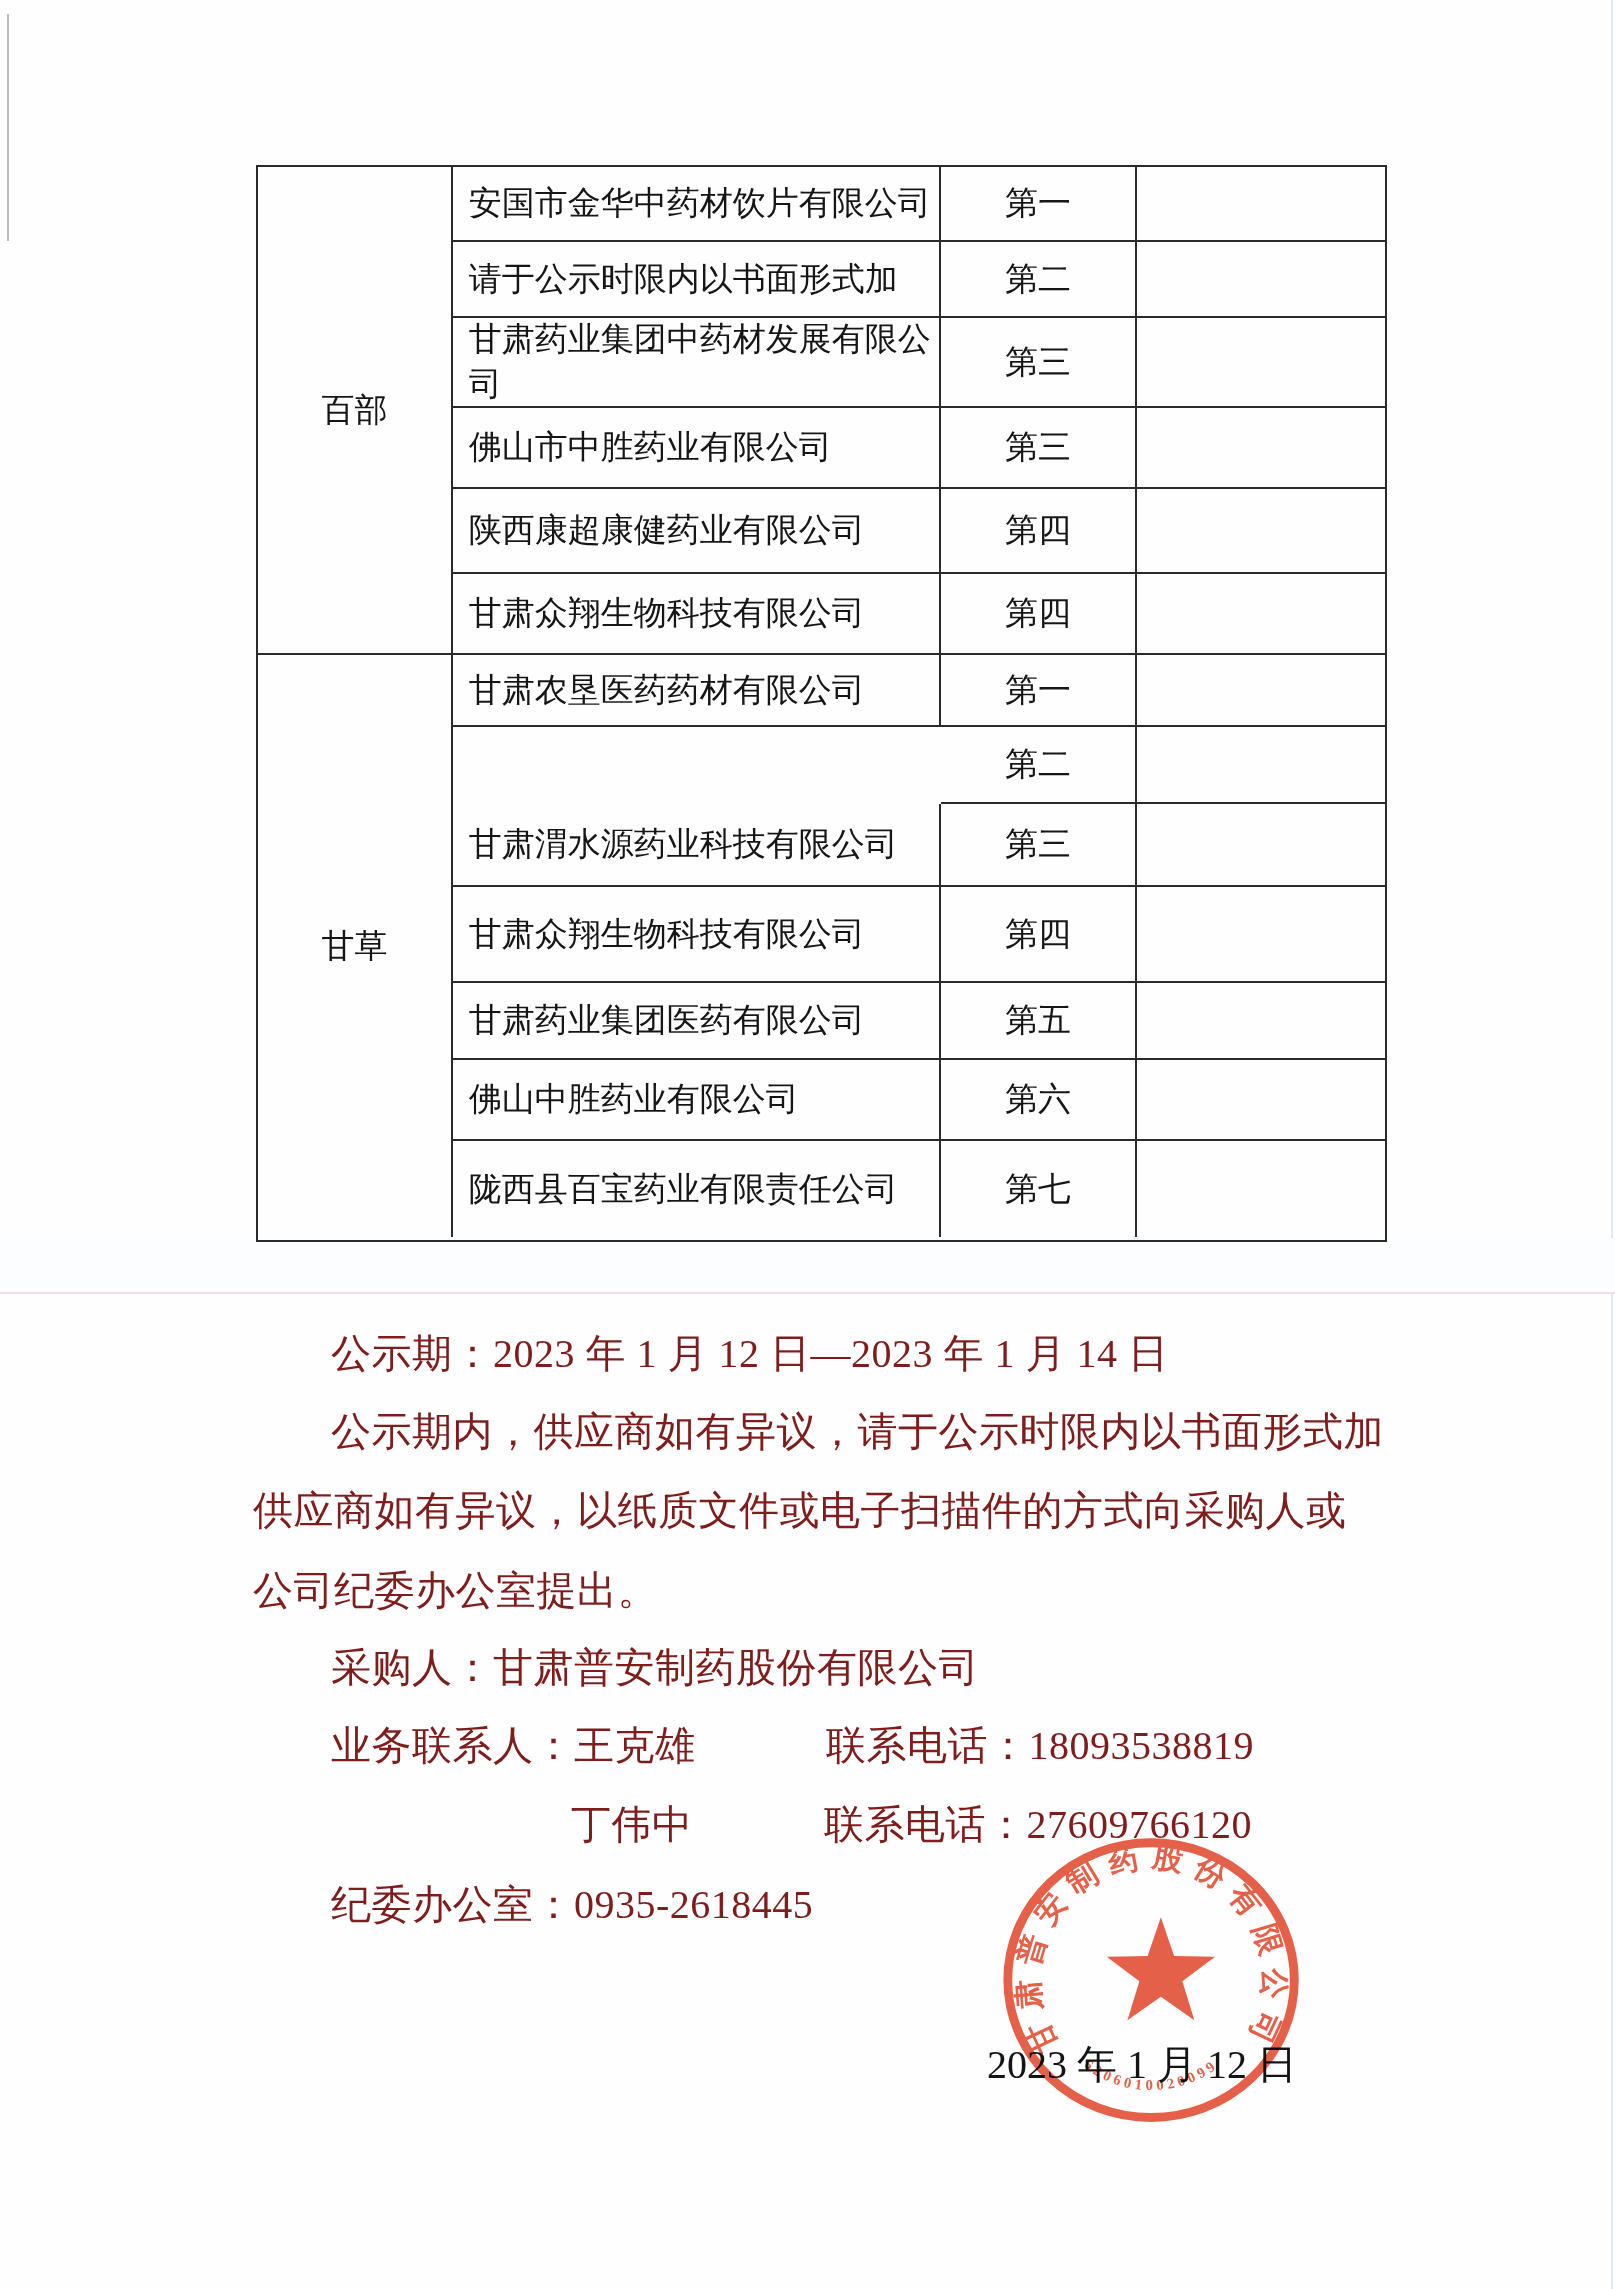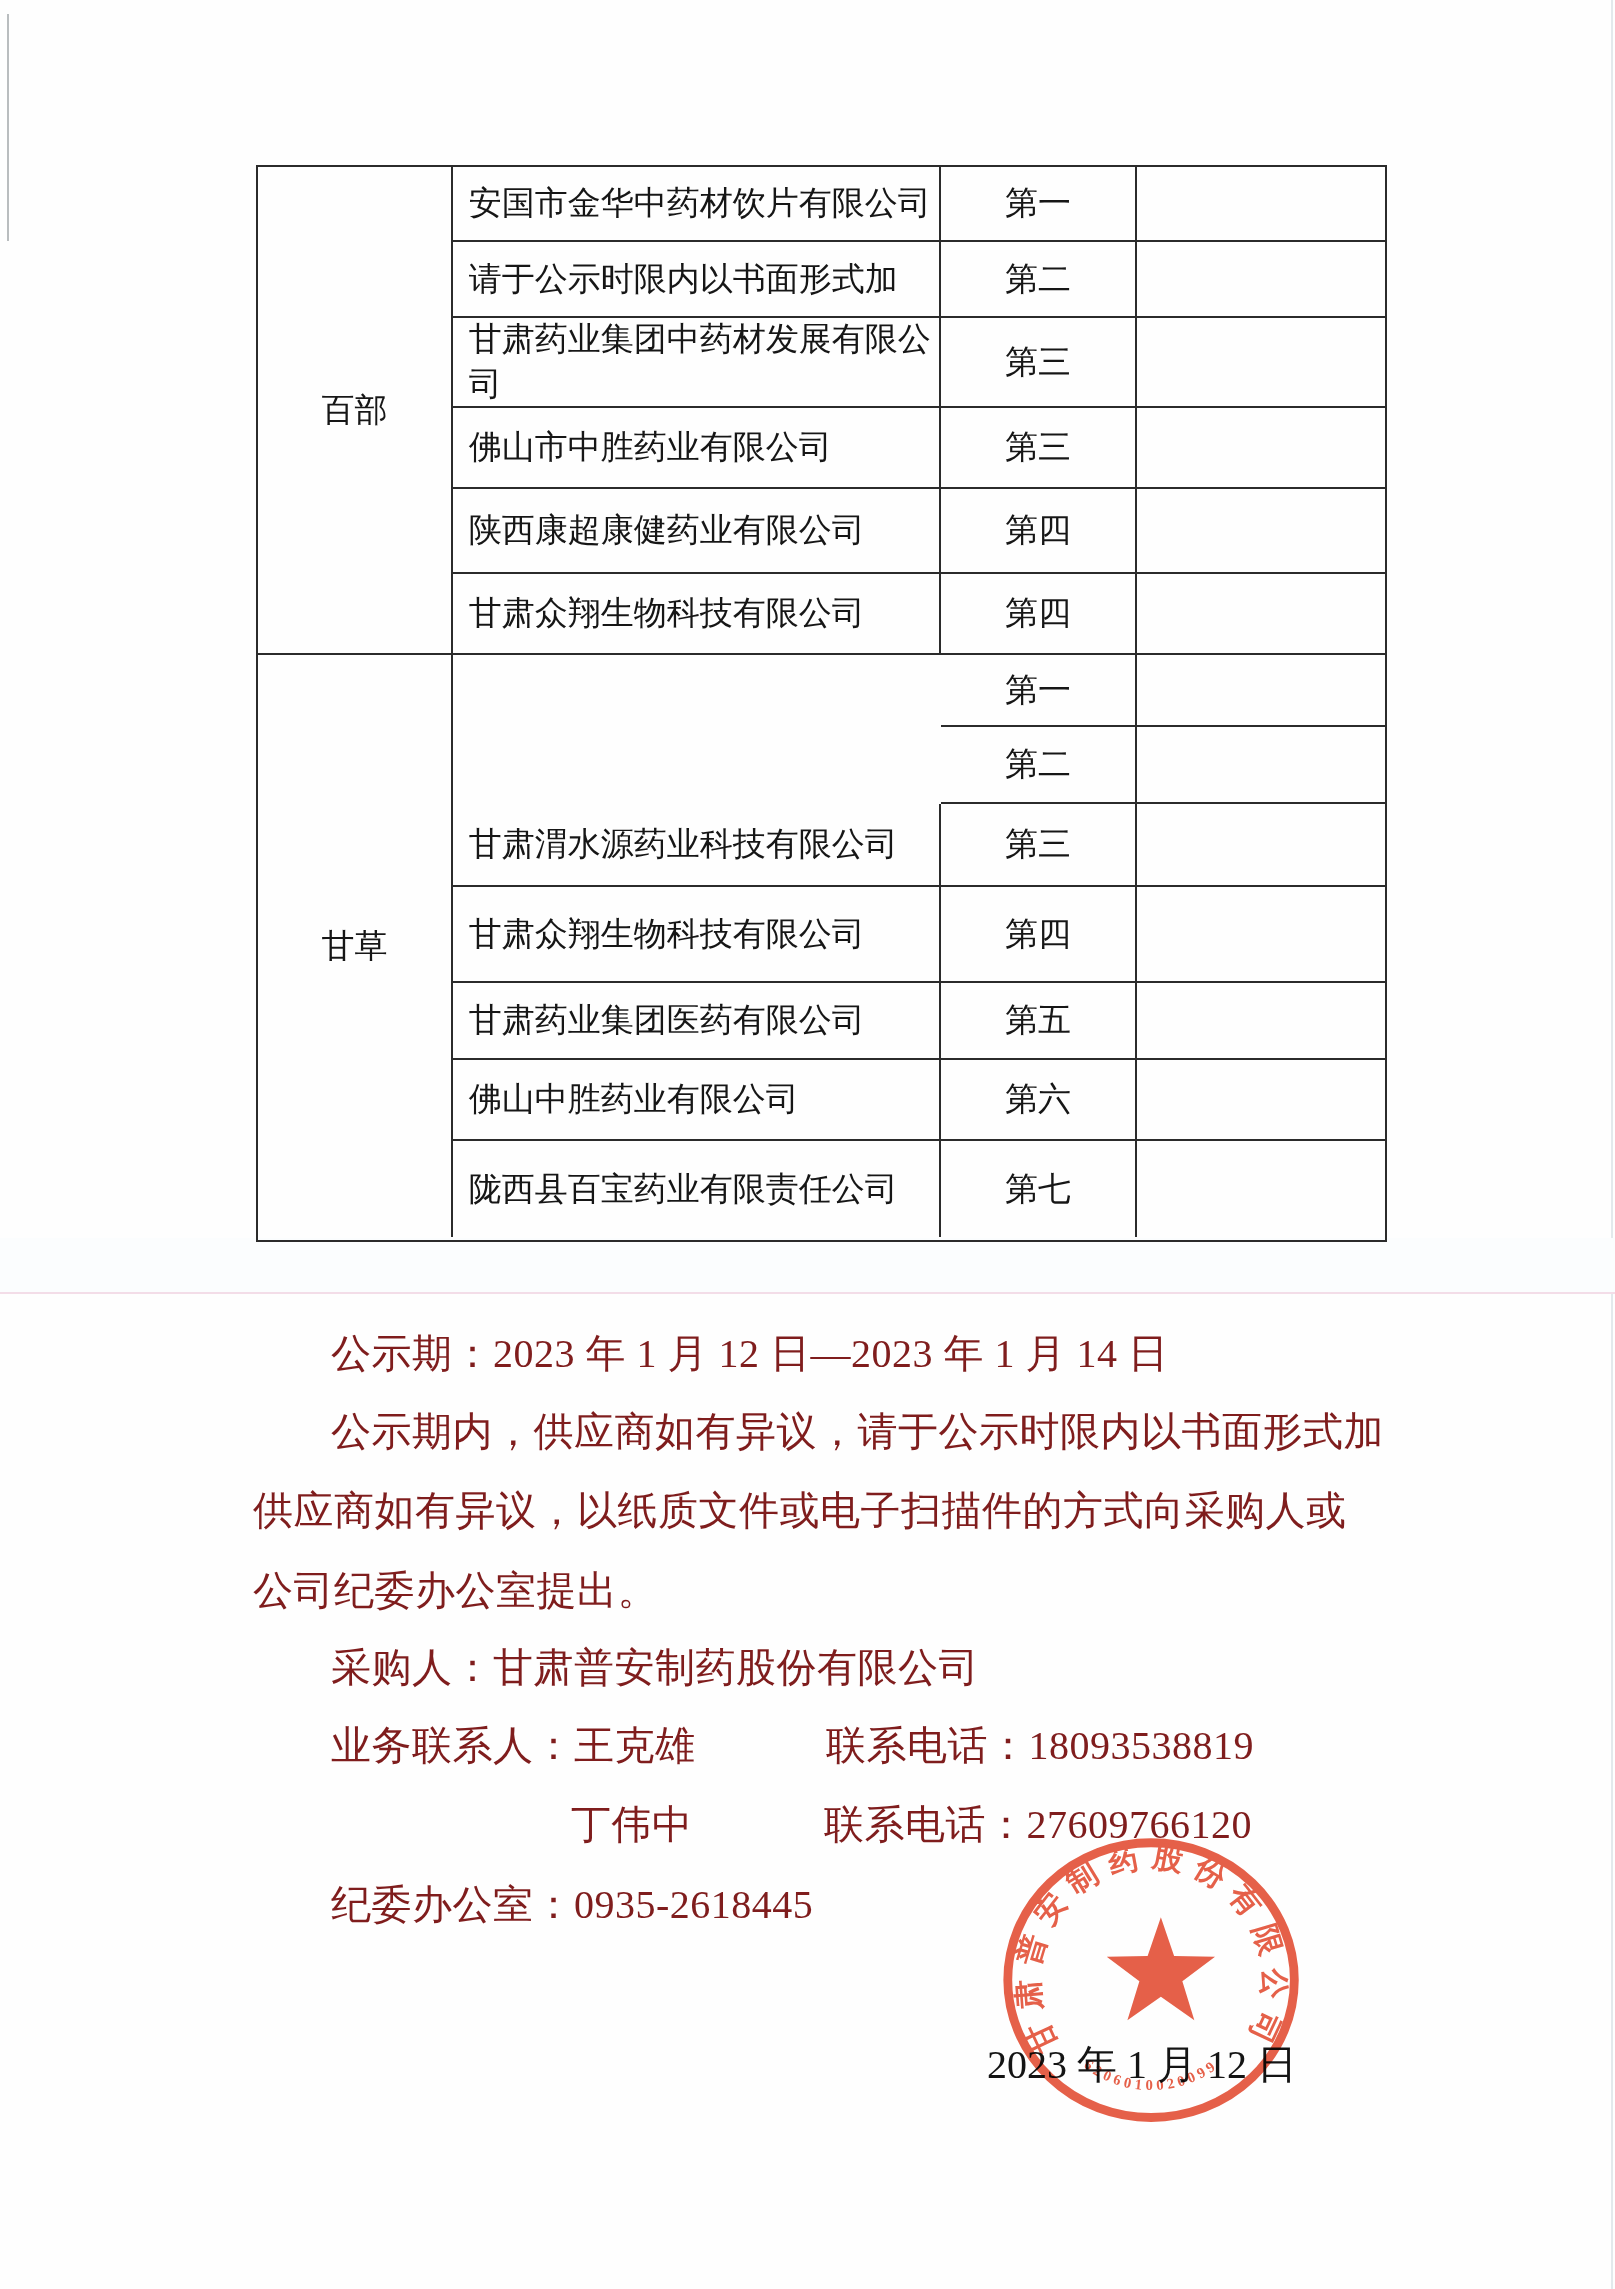--- a/index.html
+++ b/index.html
@@ -85,20 +85,21 @@
     <div class="cell empty" style="grid-row:4"></div>
 
     <div class="cell company" style="grid-row:5">陕西康超康健药业有限公司</div>
     <div class="cell rank" style="grid-row:5">第四</div>
     <div class="cell empty" style="grid-row:5"></div>
 
     <div class="cell company" style="grid-row:6">甘肃众翔生物科技有限公司</div>
     <div class="cell rank" style="grid-row:6">第四</div>
     <div class="cell empty" style="grid-row:6"></div>
 
+    <div class="cell company" style="grid-row:7">甘肃农垦医药药材有限公司</div>
     <div class="cell rank" style="grid-row:7">第一</div>
     <div class="cell empty" style="grid-row:7"></div>
 
     <div class="cell rank" style="grid-row:8">第二</div>
     <div class="cell empty" style="grid-row:8"></div>
 
     <div class="cell company" style="grid-row:9">甘肃渭水源药业科技有限公司</div>
     <div class="cell rank" style="grid-row:9">第三</div>
     <div class="cell empty" style="grid-row:9"></div>
 

